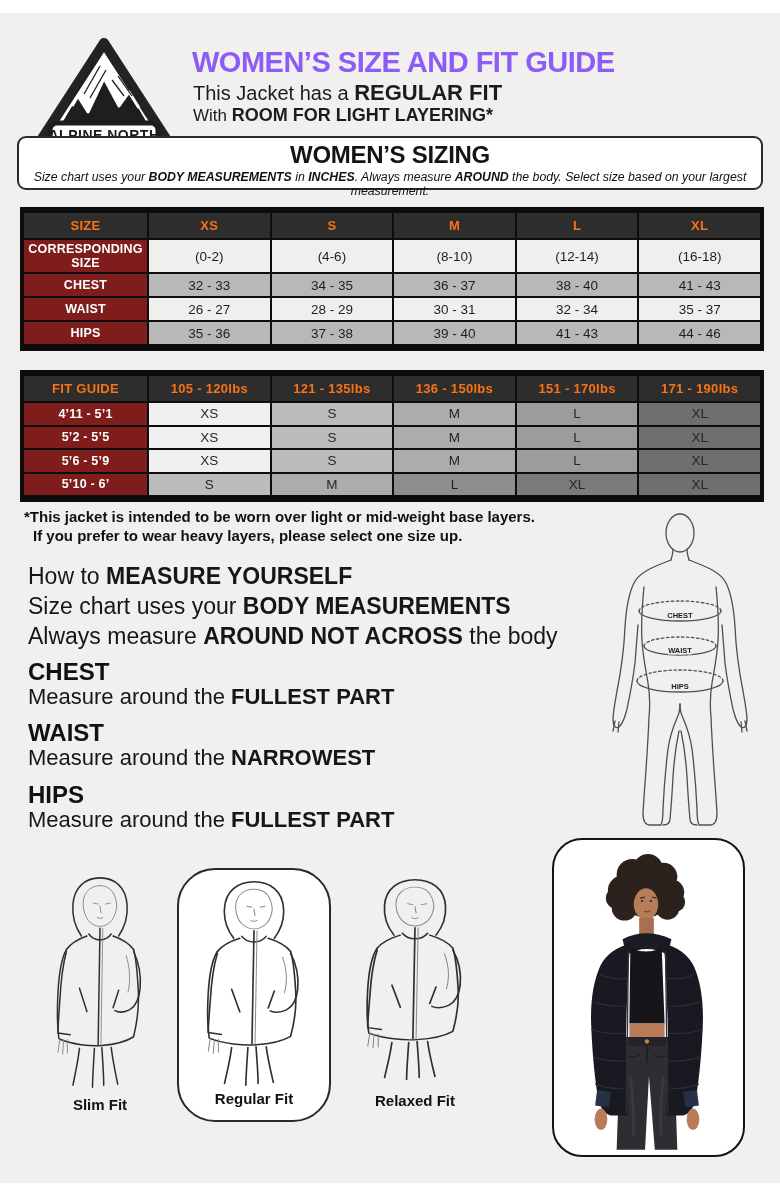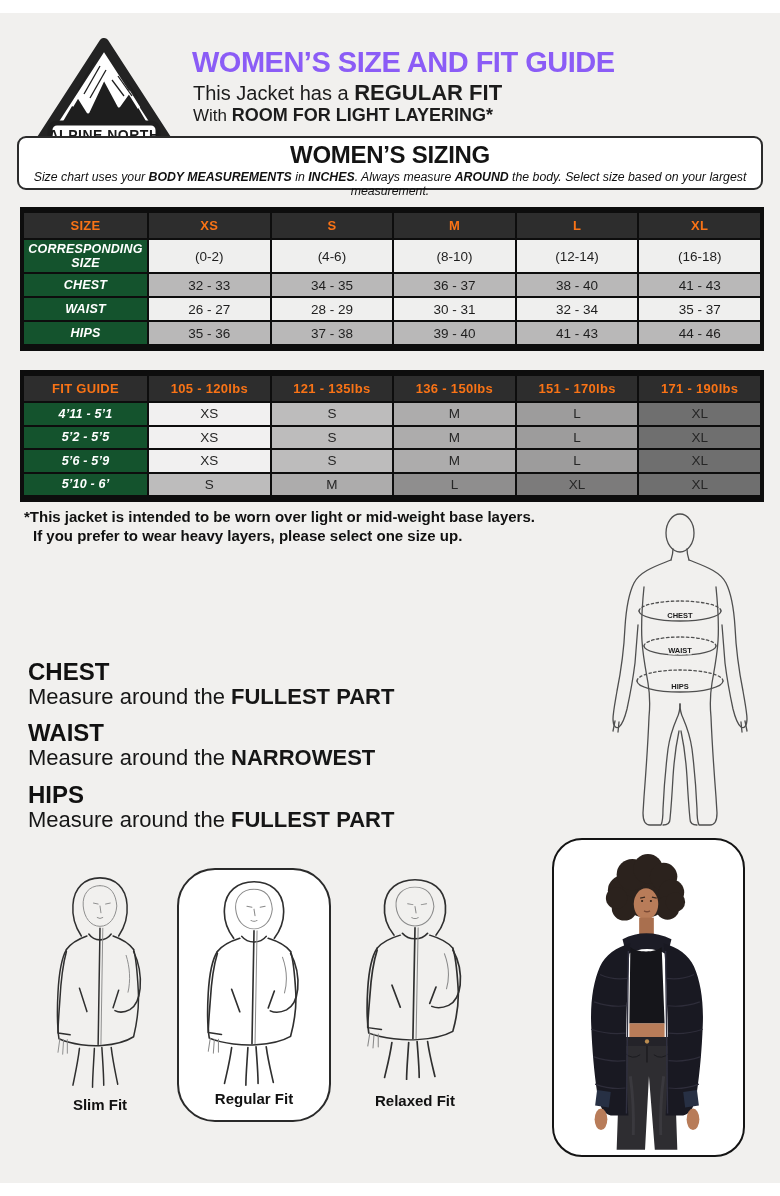--- a/index.html
+++ b/index.html
@@ -22,21 +22,21 @@
   .sizing-title{font-size:24px;font-weight:bold;margin-top:3px;letter-spacing:-0.3px;}
   .sizing-sub{font-size:12.3px;margin-top:1px;color:#111;font-style:italic;}
 
   
   .tblwrap{left:20px;width:740px;border:2px solid #0d0d0d;border-top-width:4px;border-bottom-width:5px;background:#0d0d0d;}
   .t1{top:207px;}
   .t2{top:370px;}
   table{border-collapse:collapse;width:100%;table-layout:fixed;}
   td,th{border:2px solid #0d0d0d;text-align:center;vertical-align:middle;padding:0 4px;}
   th{background:#2d2d2d;color:#f97316;font-size:13px;font-weight:bold;letter-spacing:.3px;height:25px;}
-  td.rowlab{background:#14532d;color:#ffffff;font-size:12.5px;font-weight:bold;letter-spacing:.2px;line-height:14px;font-style:italic;}
+  td.rowlab{background:#7f1d1d;color:#ffffff;font-size:12.5px;font-weight:bold;letter-spacing:.2px;line-height:14px;}
   td.val{font-size:13.5px;color:#1e1e1e;height:22px;}
   .t1 col.c0, .t2 col.c0{width:125px;}
   .t1 tr.corr td{height:32px;}
   .bgl{background:#efefee;}
   .bgg{background:#b9b8b8;}
   .t2 td.val{height:21.5px;color:#262626;}
 
   
   .note{left:24px;top:507px;font-size:15px;font-weight:bold;line-height:19px;color:#111;}
   .note .l2{padding-left:9px;}
@@ -214,20 +214,25 @@
       </tr>
     </tbody>
       </table>
   </div>
 
   <div class="abs note">
     <div>*This jacket is intended to be worn over light or mid-weight base layers.</div>
     <div class="l2">If you prefer to wear heavy layers, please select one size up.</div>
   </div>
 
+  <div class="abs howto">
+    <div><span>How to </span><span class="sb">MEASURE YOURSELF</span></div>
+    <div><span>Size chart uses your </span><span class="sb">BODY MEASUREMENTS</span></div>
+    <div><span>Always measure </span><span class="sb">AROUND NOT ACROSS</span><span> the body</span></div>
+  </div>
 
   <div class="abs mhead chest-h">CHEST</div>
   <div class="abs mdesc chest-d"><span>Measure around the </span><span class="sb">FULLEST PART</span></div>
   <div class="abs mhead waist-h">WAIST</div>
   <div class="abs mdesc waist-d"><span>Measure around the </span><span class="sb">NARROWEST</span></div>
   <div class="abs mhead hips-h">HIPS</div>
   <div class="abs mdesc hips-d"><span>Measure around the </span><span class="sb">FULLEST PART</span></div>
 
   <svg class="abs bodysvg" width="192" height="334" viewBox="0 0 192 334">
     <ellipse cx="96" cy="30" rx="14" ry="19" class="outline"></ellipse>

